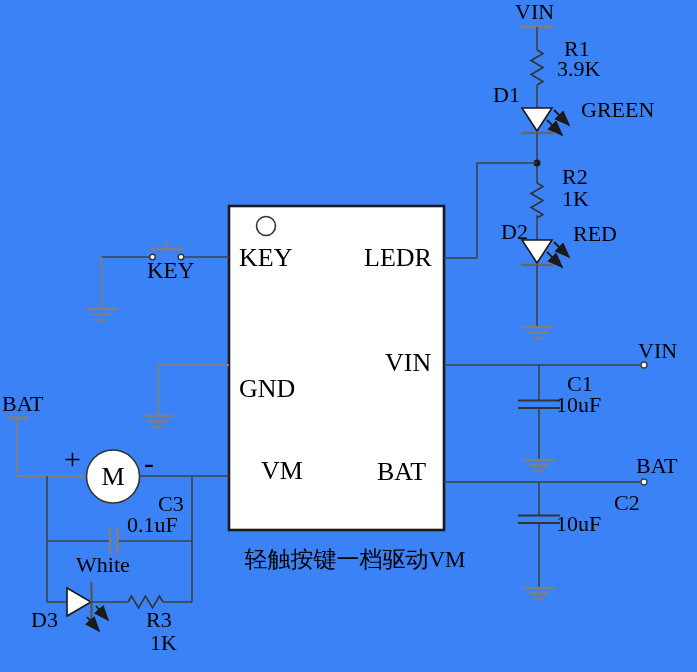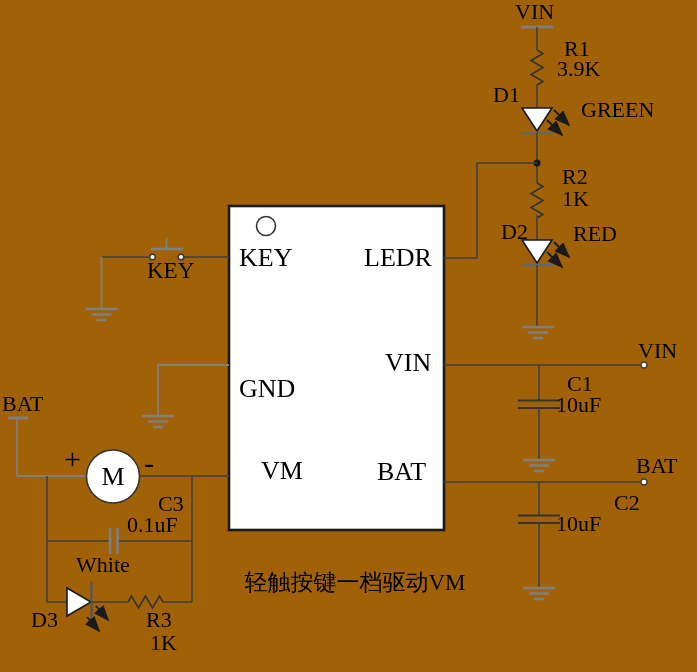--- a/index.html
+++ b/index.html
@@ -1,19 +1,19 @@
 <!DOCTYPE html>
 <html><head>
 <meta charset="utf-8">
 <style>
   html,body{margin:0;padding:0;background:#ffffff;}
   .canvas{
     position:relative;
     width:697px;height:672px;
-    background:#a16207;
+    background:#3b82f6;
     font-family:"Liberation Serif", serif;
     color:#000000;
     overflow:hidden;
   }
   svg{position:absolute;left:0;top:0;}
   .lbl{
     position:absolute;
     white-space:nowrap;
     font-size:22px;
     line-height:1.0;
@@ -191,15 +191,15 @@
   <div class="lbl" style="left:566px;top:492px;margin-left:48px;">C2</div>
   <div class="lbl" style="left:556px;top:513px;">10uF</div>
 
   <div class="lbl pin" style="left:239px;top:245px;">KEY</div>
   <div class="lbl pin" style="left:364px;top:245px;">LEDR</div>
   <div class="lbl pin" style="left:239px;top:356px;margin-top:20px;">GND</div>
   <div class="lbl pin" style="left:385px;top:350px;">VIN</div>
   <div class="lbl pin" style="left:245px;top:458px;margin-left:16px;">VM</div>
   <div class="lbl pin" style="left:377px;top:459px;">BAT</div>
 
-  <div class="lbl cap1" style="left:230px;top:571px;">轻触按键一档驱动VM</div>
+  <div class="lbl cap1" style="left:230px;top:548px;">轻触按键一档驱动VM</div>
 
 </div>
 
 </body></html>

